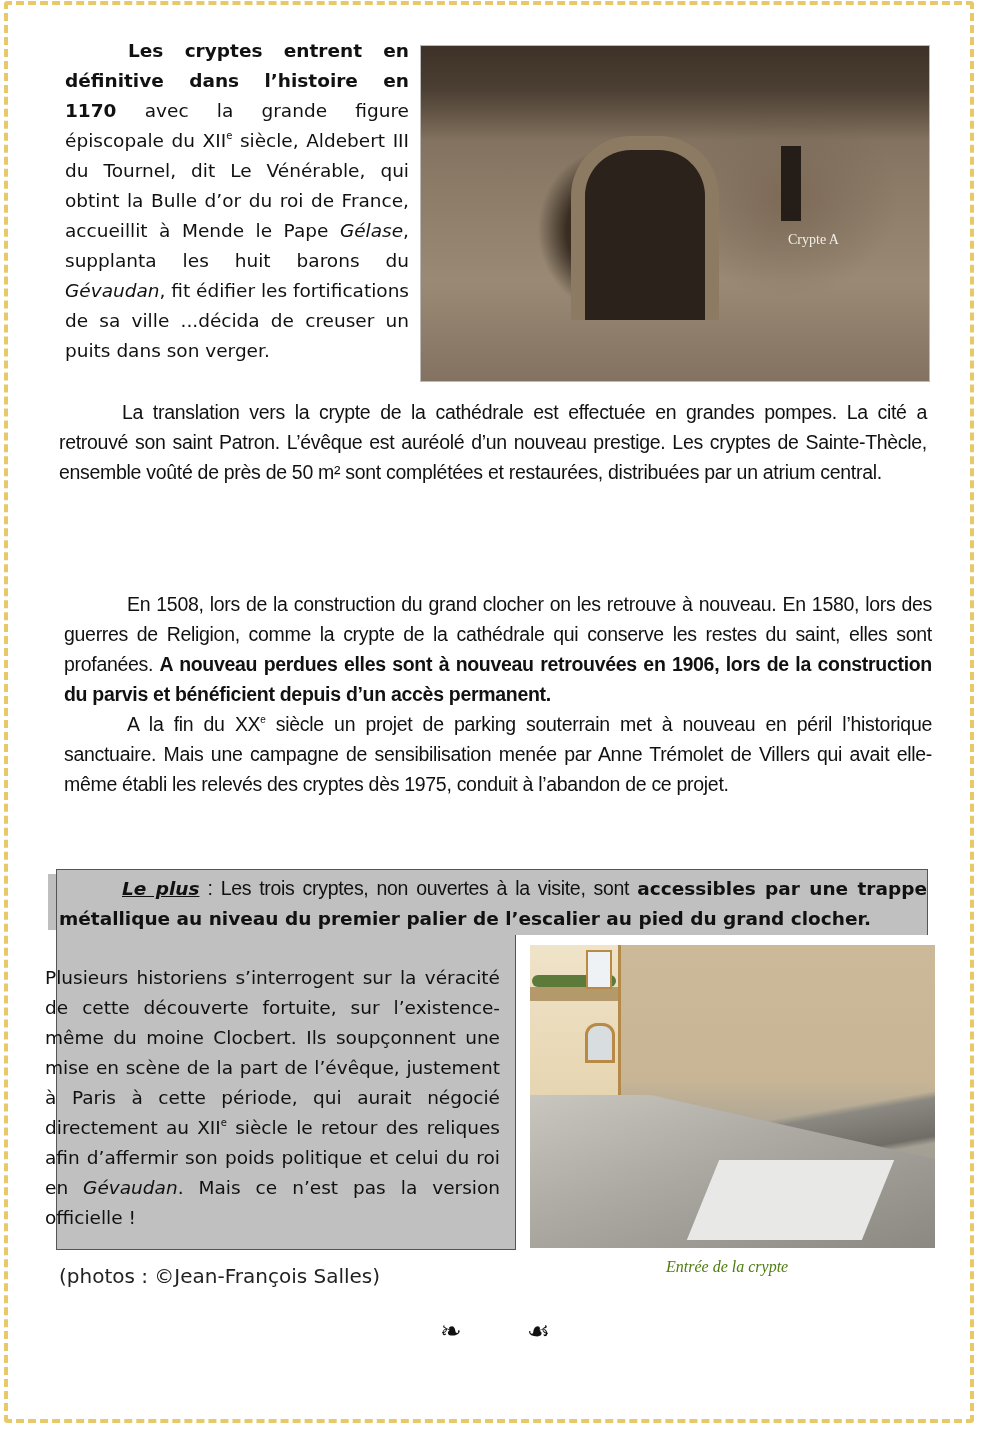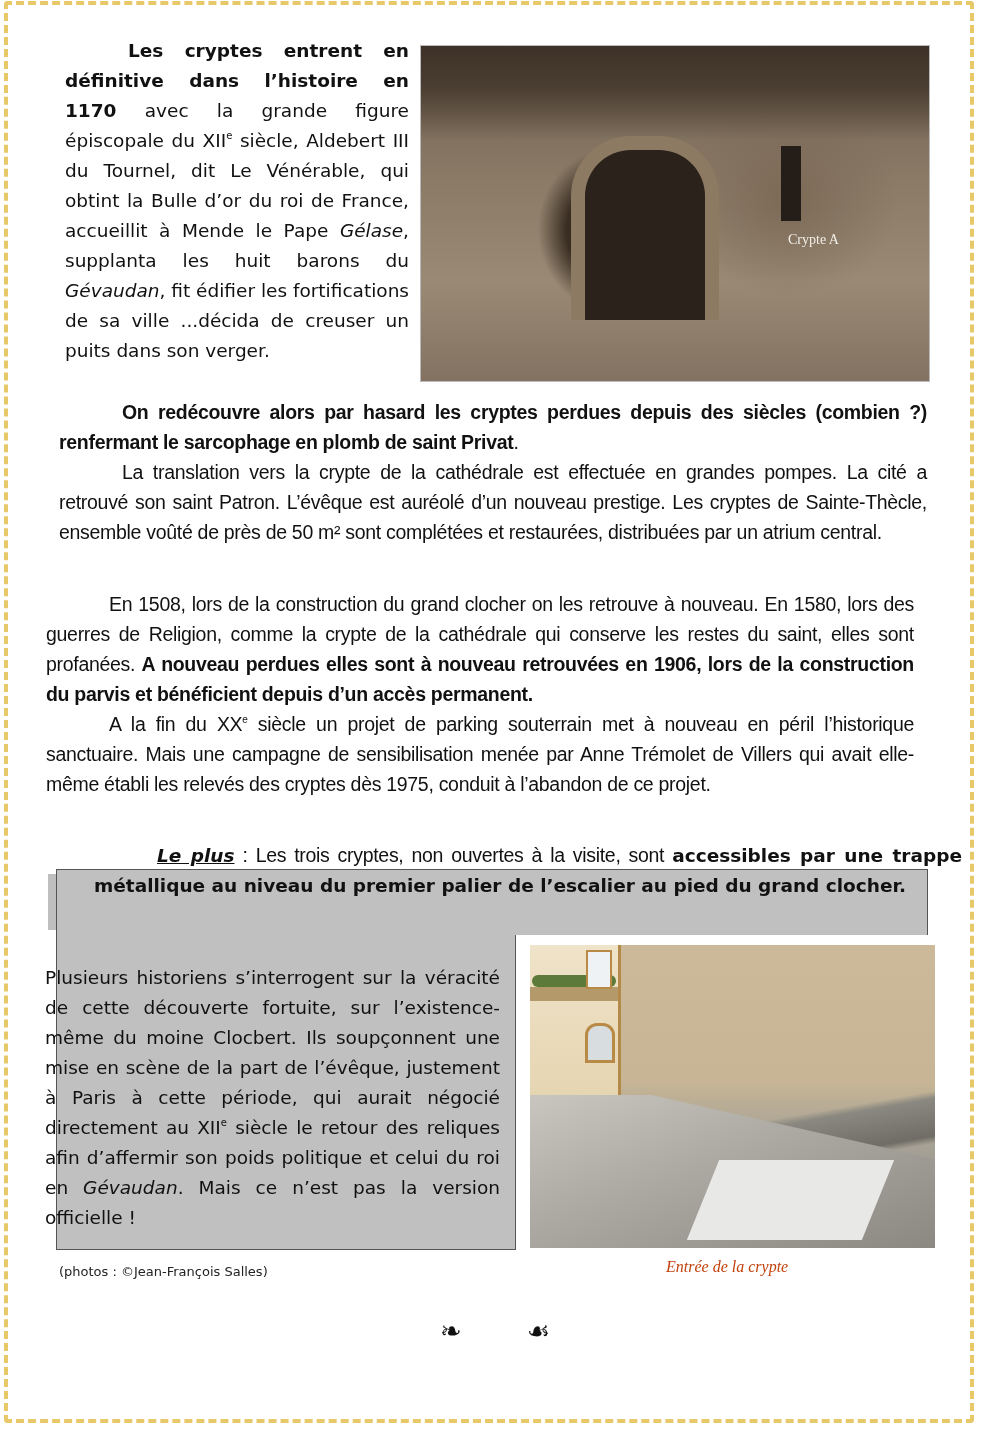--- a/index.html
+++ b/index.html
@@ -21,28 +21,28 @@
       radial-gradient(ellipse 22% 30% at 72% 45%, #7c6a57 0%, transparent 100%),
       linear-gradient(180deg, #6f5f4f 0%, #8a7a66 40%, #9a8a75 70%, #837261 100%);
     border: 1px solid #bbb; box-sizing: border-box; }
   #crypt-photo .arch { position: absolute; left: 150px; top: 90px; width: 120px; height: 170px;
     border-radius: 60px 60px 0 0; background: #2b221b; border: 14px solid #8d7a62; border-bottom: none; }
   #crypt-photo .window-r { position: absolute; left: 360px; top: 100px; width: 20px; height: 75px; background: #251d17; }
   #crypt-photo .caption { position: absolute; left: 335px; top: 186px; font-family: "Liberation Serif", serif;
     font-size: 14px; color: #f3efe8; margin-left: 32px; }
 
   #p2 { position: absolute; left: 59px; top: 397px; width: 868px; }
-  #p3 { position: absolute; left: 46px; top: 589px; width: 868px; }
+  #p3 { position: absolute; left: 64px; top: 589px; width: 868px; }
 
   #le-plus-box-top { position: absolute; left: 56px; top: 869px; width: 872px; height: 66px;
     background: #c0c0c0; border: 1px solid #555; border-bottom: none; box-sizing: border-box; }
   #le-plus-shadow { position: absolute; left: 48px; top: 874px; width: 10px; height: 56px; background: #bfbfbf; }
   #le-plus-box-bottom { position: absolute; left: 56px; top: 935px; width: 460px; height: 315px;
     background: #c0c0c0; border: 1px solid #555; border-top: none; box-sizing: border-box; }
-  #le-plus-text-top { position: absolute; left: 59px; top: 840px; width: 868px; margin-left: 35px; }
+  #le-plus-text-top { position: absolute; left: 59px; top: 873px; width: 868px; }
   #le-plus-text-bottom { position: absolute; left: 45px; top: 963px; width: 455px; }
   .lp-label { font-weight: bold; font-style: italic; text-decoration: underline; }
 
   #entry-photo-wrap { position: absolute; left: 516px; top: 936px; width: 420px; height: 318px; background: #fff; }
   #entry-photo { position: absolute; left: 530px; top: 945px; width: 405px; height: 303px;
     background:
       linear-gradient(170deg, transparent 0%, transparent 58%, #8a8880 60%, #6f6d66 70%, transparent 72%),
       linear-gradient(180deg, #cbb99a 0%, #c7b595 45%, #a9a396 62%, #9d9a92 80%, #8f8c84 100%);
     overflow: hidden; }
   #entry-photo .building { position: absolute; left: 0; top: 0; width: 88px; height: 150px;
@@ -50,40 +50,39 @@
   #entry-photo .win1 { position: absolute; left: 56px; top: 5px; width: 22px; height: 35px; background: #eef2f5; border: 2px solid #b88a45; }
   #entry-photo .win2 { position: absolute; left: 55px; top: 78px; width: 24px; height: 34px; background: #d8dde0; border: 3px solid #b88a45; border-radius: 12px 12px 0 0; }
   #entry-photo .balcony { position: absolute; left: 0; top: 42px; width: 88px; height: 14px; background: #b49a6a; }
   #entry-photo .plants { position: absolute; left: 2px; top: 30px; width: 84px; height: 12px; background: #5c7a3a; border-radius: 6px; }
   #entry-photo .ground { position: absolute; left: 0; top: 150px; width: 100%; height: 160px;
     background: linear-gradient(160deg, #c9c6bf 0%, #aeaba4 40%, #8a8780 100%); clip-path: polygon(0 0, 30% 0, 100% 40%, 100% 100%, 0 100%); }
   #entry-photo .trapdoor { position: absolute; left: 173px; top: 215px; width: 175px; height: 80px;
     background: #e8e8e6; transform: skewX(-22deg); }
 
   #entry-caption { position: absolute; left: 666px; top: 1258px; font-family: "Liberation Serif", serif;
-    font-style: italic; font-size: 16px; color: #c2410c; }
-  #credits { position: absolute; left: 59px; top: 1264px; font-size: 13px; color: #222; }
+    font-style: italic; font-size: 16px; color: #4d7c0f; }
+  #credits { position: absolute; left: 59px; top: 1264px; font-size: 20px; color: #222; }
   #ornament { position: absolute; left: 440px; top: 1316px; width: 110px; font-family: "DejaVu Serif", serif;
     font-size: 26px; display: flex; justify-content: space-between; color: #111; }
 </style>
 </head>
 <body>
 
 <div class="frame"></div>
 
 <div id="intro" class="text indent"><b>Les cryptes entrent en définitive dans l’histoire en 1170</b><span> avec la grande figure épiscopale du XII</span><sup>e</sup><span> siècle, Aldebert III du Tournel, dit Le Vénérable, qui obtint la Bulle d’or du roi de France, accueillit à Mende le Pape </span><i>Gélase</i><span>, supplanta les huit barons du </span><i>Gévaudan</i><span>, fit édifier les fortifications de sa ville ...décida de creuser un puits dans son verger.</span></div>
 
 <div id="crypt-photo">
   <div class="arch"></div>
   <div class="window-r"></div>
   <div class="caption">Crypte A</div>
 </div>
 
 <div id="p2" class="text cond">
-  <div class="indent"><b>On redécouvre alors par hasard les cryptes perdues depuis des siècles (combien ?) renfermant le sarcophage en plomb de saint Privat</b><span>.</span></div>
   <div class="indent">La translation vers la crypte de la cathédrale est effectuée en grandes pompes. La cité a retrouvé son saint Patron. L’évêque est auréolé d’un nouveau prestige. Les cryptes de Sainte-Thècle, ensemble voûté de près de 50 m² sont complétées et restaurées, distribuées par un atrium central.</div>
 </div>
 
 <div id="p3" class="text cond">
   <div class="indent"><span>En 1508, lors de la construction du grand clocher on les retrouve à nouveau. En 1580, lors des guerres de Religion, comme la crypte de la cathédrale qui conserve les restes du saint, elles sont profanées. </span><b>A nouveau perdues elles sont à nouveau retrouvées en 1906, lors de la construction du parvis et bénéficient depuis d’un accès permanent.</b></div>
   <div class="indent"><span>A la fin du XX</span><sup>e</sup><span> siècle un projet de parking souterrain met à nouveau en péril l’historique sanctuaire. Mais une campagne de sensibilisation menée par Anne Trémolet de Villers qui avait elle-même établi les relevés des cryptes dès 1975, conduit à l’abandon de ce projet.</span></div>
 </div>
 
 <div id="le-plus-shadow"></div>
 <div id="le-plus-box-top"></div>

